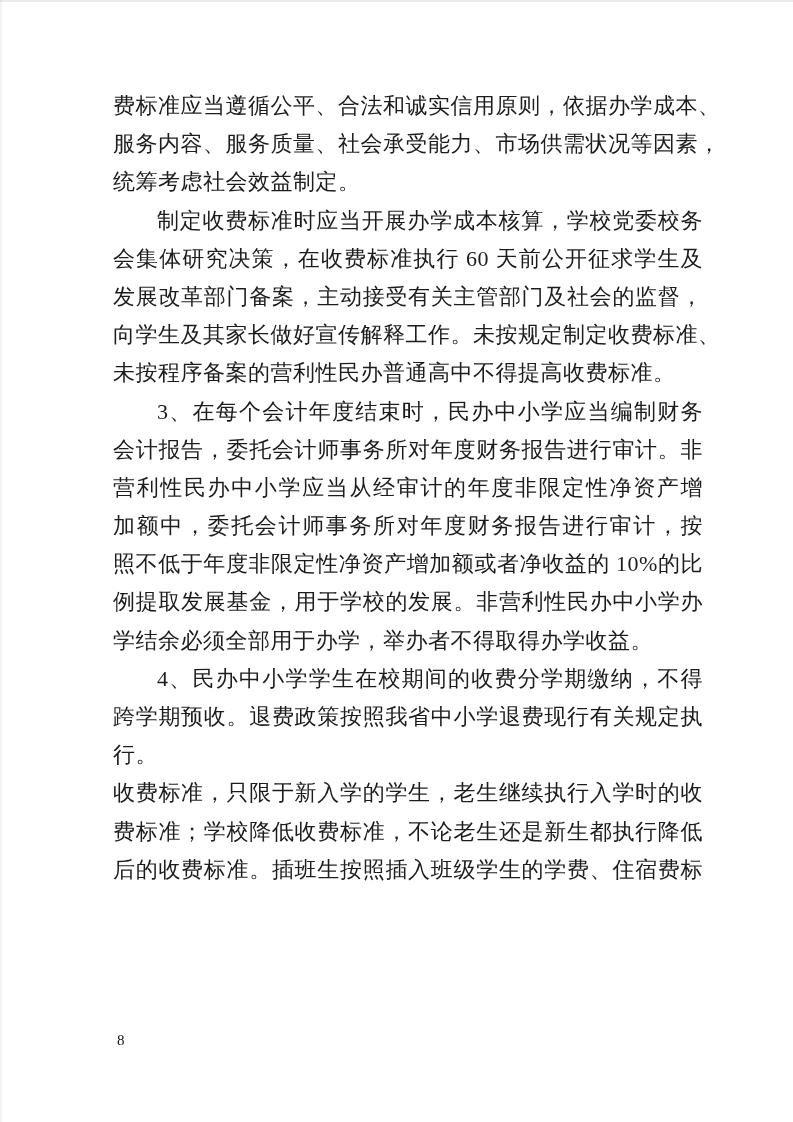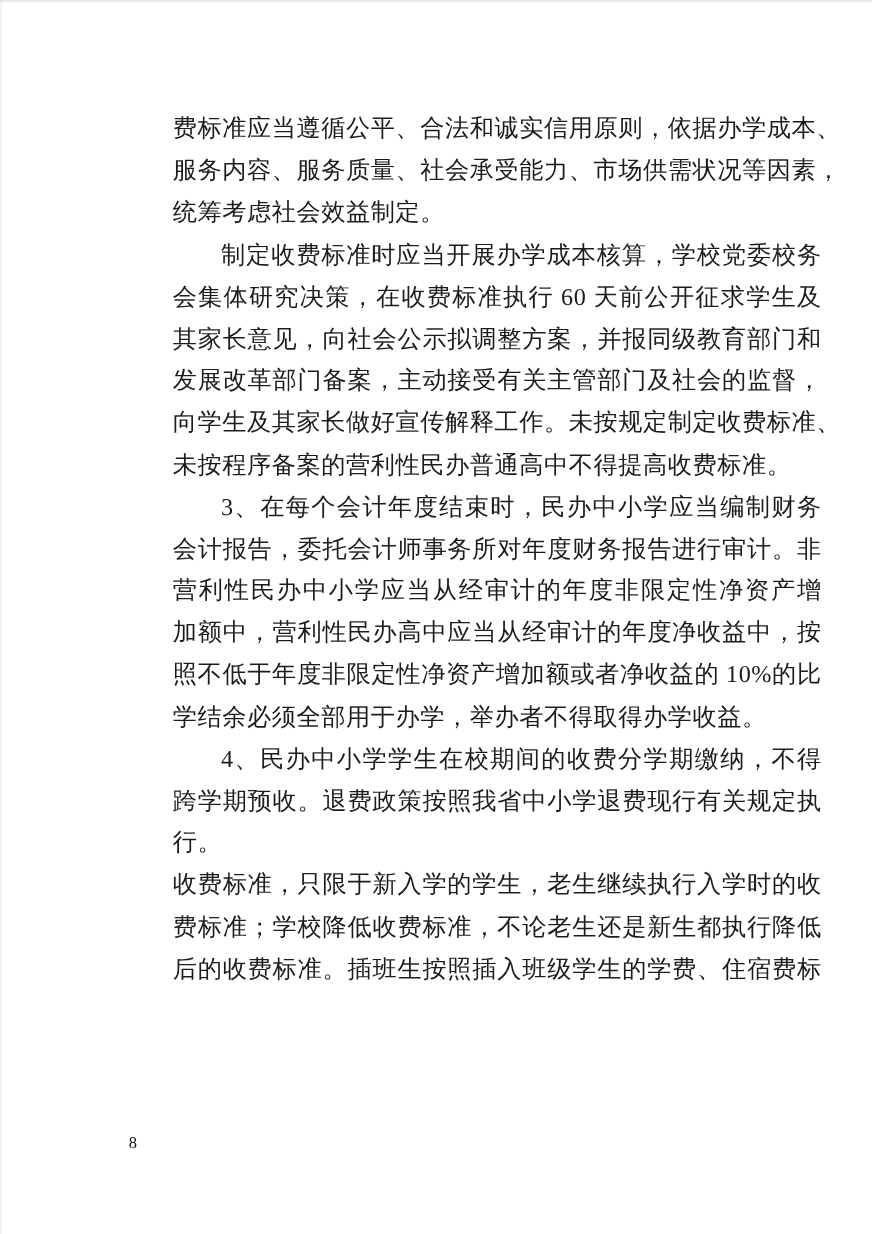--- a/index.html
+++ b/index.html
@@ -14,23 +14,22 @@
     background: #ffffff;
     overflow: hidden;
     font-family: "Liberation Serif", "DejaVu Serif", serif;
     color: #1c1c1c;
     
     box-shadow: inset 0 2px 0 rgba(0,0,0,0.08), inset 2px 0 0 rgba(0,0,0,0.05);
   }
   .text-block {
     position: absolute;
     left: 113px;
-    top: 98px;
+    top: 87px;
     width: 590px;
-    margin-left: 44px;
   }
   .paragraph {
     margin: 0;
     padding: 0;
   }
   .line {
     height: 38.2px;
     line-height: 38.2px;
     font-size: 22px;
     letter-spacing: 0.5px;
@@ -62,31 +61,31 @@
 <div class="page">
   <div class="text-block">
       <div class="paragraph">
         <div class="line">费标准应当遵循公平、合法和诚实信用原则，依据办学成本、</div>
         <div class="line">服务内容、服务质量、社会承受能力、市场供需状况等因素，</div>
         <div class="line last">统筹考虑社会效益制定。</div>
       </div>
       <div class="paragraph">
         <div class="line first-indent">制定收费标准时应当开展办学成本核算，学校党委校务</div>
         <div class="line">会集体研究决策，在收费标准执行 60 天前公开征求学生及</div>
-        <div class="line">其家长意见，向社会公示拟调整方案，并报同级教育部门和</div>
         <div class="line">发展改革部门备案，主动接受有关主管部门及社会的监督，</div>
         <div class="line">向学生及其家长做好宣传解释工作。未按规定制定收费标准、</div>
         <div class="line last">未按程序备案的营利性民办普通高中不得提高收费标准。</div>
       </div>
       <div class="paragraph">
         <div class="line first-indent">3、在每个会计年度结束时，民办中小学应当编制财务</div>
         <div class="line">会计报告，委托会计师事务所对年度财务报告进行审计。非</div>
         <div class="line">营利性民办中小学应当从经审计的年度非限定性净资产增</div>
-        <div class="line">加额中，营利性民办高中应当从经审计的年度净收益中，按</div>
+        <div class="line">加额中，委托会计师事务所对年度财务报告进行审计，按</div>
         <div class="line">照不低于年度非限定性净资产增加额或者净收益的 10%的比</div>
+        <div class="line">例提取发展基金，用于学校的发展。非营利性民办中小学办</div>
         <div class="line last">学结余必须全部用于办学，举办者不得取得办学收益。</div>
       </div>
       <div class="paragraph">
         <div class="line first-indent">4、民办中小学学生在校期间的收费分学期缴纳，不得</div>
         <div class="line">跨学期预收。退费政策按照我省中小学退费现行有关规定执</div>
         <div class="line last">行。</div>
       </div>
       <div class="paragraph">
         <div class="line">收费标准，只限于新入学的学生，老生继续执行入学时的收</div>
         <div class="line">费标准；学校降低收费标准，不论老生还是新生都执行降低</div>

